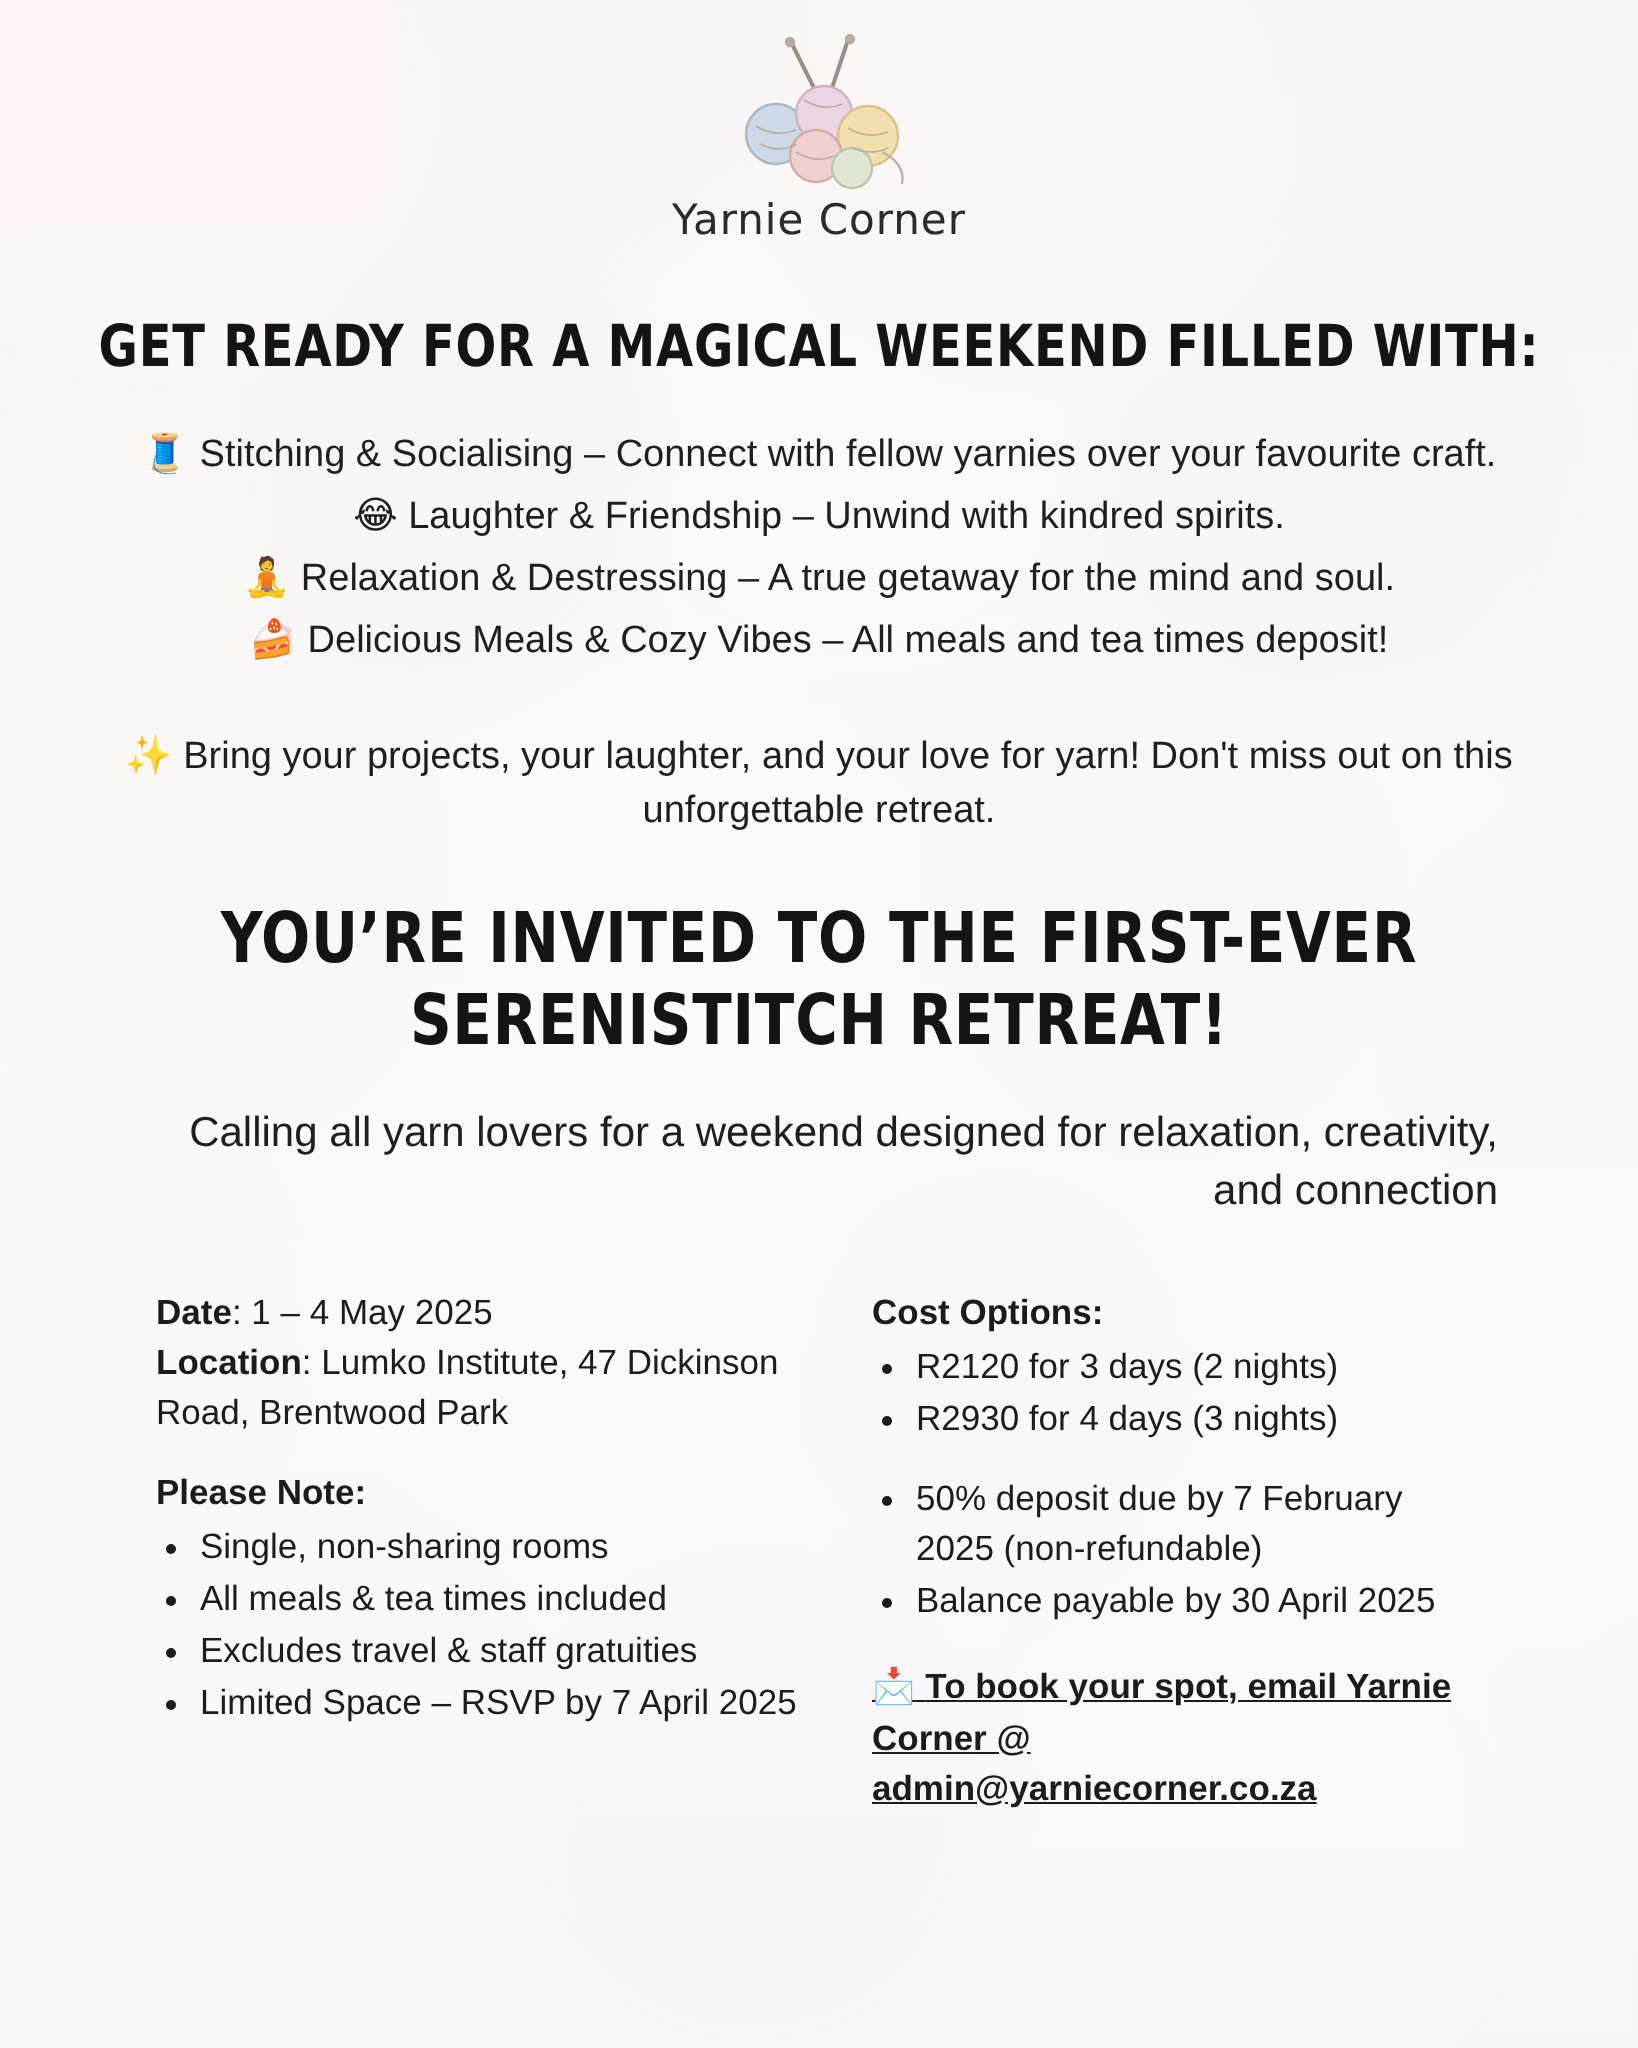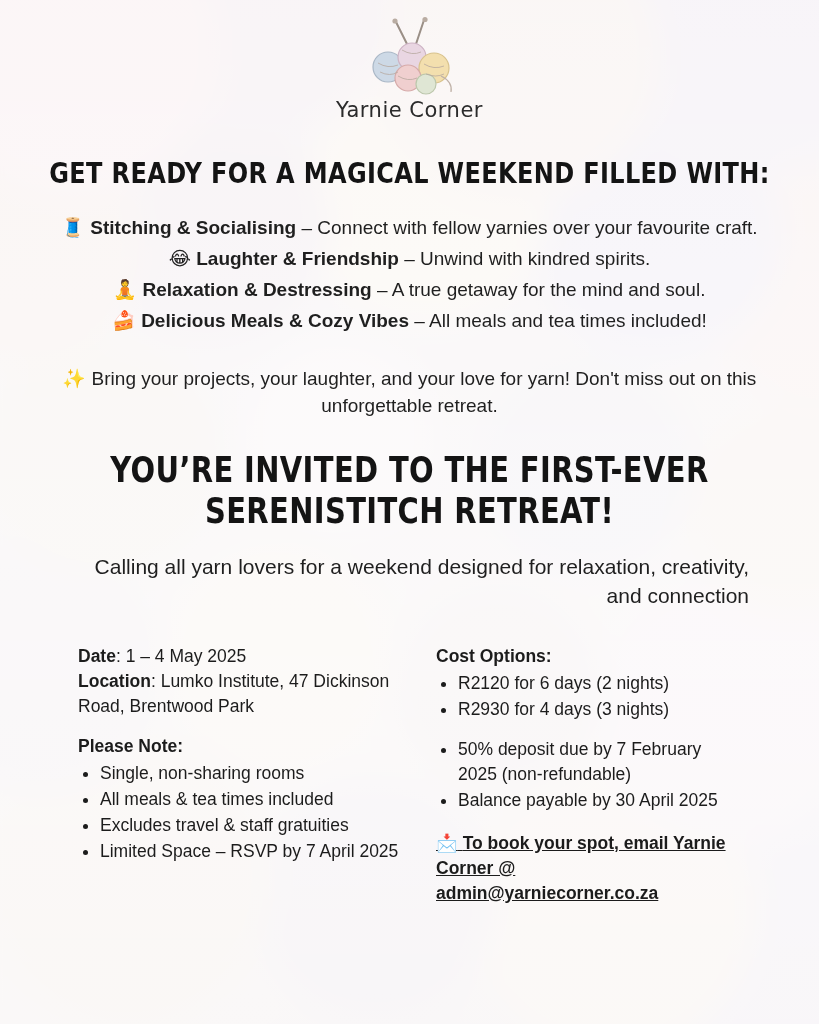--- a/index.html
+++ b/index.html
@@ -103,21 +103,21 @@
 
   
   .feature-list {
     margin: 24px 50px 0 50px;
     text-align: center;
     font-size: 19px;
     line-height: 1.42;
     color: #1f1f1f;
   }
   .feature-line { margin-bottom: 3px; }
-  .feature-line b { font-weight: bold; }
+  .feature-line b { font-weight: normal; }
   .emoji { font-family: "DejaVu Sans", sans-serif; }
 
   .note-line {
     margin: 30px 60px 12px 60px;
     text-align: center;
     font-size: 19px;
     line-height: 1.45;
     color: #1f1f1f;
   }
 
@@ -202,21 +202,21 @@
     <div class="feature-line">
       <span class="emoji">😂</span>
       <b>Laughter &amp; Friendship</b><span> – Unwind with kindred spirits.</span>
     </div>
     <div class="feature-line">
       <span class="emoji">🧘</span>
       <b>Relaxation &amp; Destressing</b><span> – A true getaway for the mind and soul.</span>
     </div>
     <div class="feature-line">
       <span class="emoji">🍰</span>
-      <b>Delicious Meals &amp; Cozy Vibes</b><span> – All meals and tea times included!</span>
+      <b>Delicious Meals &amp; Cozy Vibes</b><span> – All meals and tea times deposit!</span>
     </div>
   </div>
 
   <div class="note-line">✨ Bring your projects, your laughter, and your love for yarn! Don't miss out on this unforgettable retreat.</div>
 
   <div id="headline2" class="heading-cond">YOU’RE INVITED TO THE FIRST-EVER SERENISTITCH RETREAT!</div>
 
   <div class="subhead">Calling all yarn lovers for a weekend designed for relaxation, creativity, and connection</div>
 
   <div class="details">
@@ -239,21 +239,21 @@
           <li>Excludes travel &amp; staff gratuities</li>
           <li>Limited Space – RSVP by 7 April 2025</li>
         </ul>
       </div>
     </div>
 
     <div class="col col-right">
       <div class="blk">
         <div class="heading-b">Cost Options:</div>
         <ul class="tight">
-          <li>R2120 for 6 days (2 nights)</li>
+          <li>R2120 for 3 days (2 nights)</li>
           <li>R2930 for 4 days (3 nights)</li>
         </ul>
       </div>
 
       <div class="blk">
         <ul class="tight">
           <li>50% deposit due by 7 February 2025 (non-refundable)</li>
           <li>Balance payable by 30 April 2025</li>
         </ul>
       </div>

